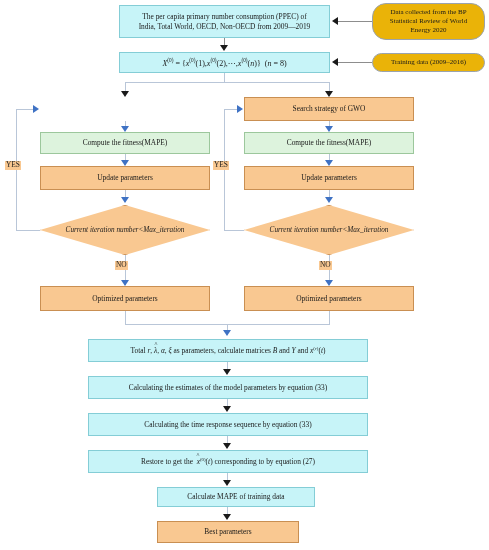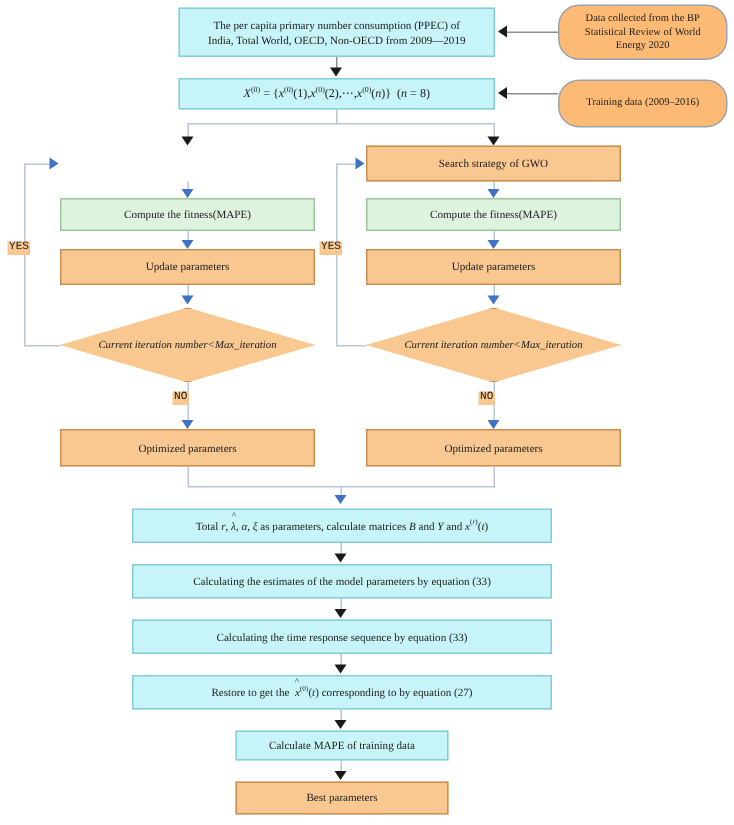--- a/index.html
+++ b/index.html
@@ -40,21 +40,21 @@
   .bubble {
     position: absolute;
     box-sizing: border-box;
     display: flex;
     align-items: center;
     justify-content: center;
     text-align: center;
     line-height: 1.3;
     border: 1px solid #9aa3ad;
     border-radius: 14px;
-    background: #fdba74;
+    background: #eab308;
     font-size: 7px;
     padding: 2px 5px;
   }
 
   
   .diamond {
     position: absolute;
     box-sizing: border-box;
     font-style: italic;
   }
@@ -111,21 +111,21 @@
     width: 0; height: 0;
     border-top: 4px solid transparent;
     border-bottom: 4px solid transparent;
     border-right: 6px solid #1a1a1a;
   }
 
   
   .edge-label {
     position: absolute;
     font-size: 7.4px;
-    font-family: Liberation Mono, monospace;
+    font-family: Liberation Serif, serif;
     background: #f9c891;
     color: #1a1a1a;
     padding: 0 1px;
     line-height: 1.15;
     white-space: nowrap;
   }
 
   
   .mi { font-style: italic; }
   sup.sm { font-size: 0.66em; vertical-align: super; font-style: normal; }
@@ -162,21 +162,21 @@
 
   <div class="vline dark" style="left:224px; top:38px; height:11px;"></div>
   <div class="arrow-down black" style="left:220px; top:45px;"></div>
 
   <div class="node cyan" style="left:119px; top:52px; width:211px; height:21px; font-size:8px;">
     <span>
       <span class="mi">X</span><sup class="sm">(0)</sup> = {<span class="mi">x</span><sup class="sm">(0)</sup>(1),<span class="mi">x</span><sup class="sm">(0)</sup>(2),⋯,<span class="mi">x</span><sup class="sm">(0)</sup>(<span class="mi">n</span>)}&nbsp; (<span class="mi">n</span> = 8)
     </span>
   </div>
 
-  <div class="bubble" style="left:372px; top:53px; width:113px; height:32px;">
+  <div class="bubble" style="left:372px; top:53px; width:113px; height:19px;">
     <span>Training data (2009–2016)</span>
   </div>
   <div class="hline dark" style="left:338px; top:62px; width:34px;"></div>
   <div class="arrow-left" style="left:332px; top:58px;"></div>
 
   <div class="vline" style="left:224px; top:73px; height:9px;"></div>
   <div class="hline" style="left:125px; top:82px; width:205px;"></div>
   <div class="vline" style="left:125px; top:82px; height:12px;"></div>
   <div class="vline" style="left:329px; top:82px; height:12px;"></div>
   <div class="arrow-down black" style="left:121px; top:91px;"></div>
@@ -290,21 +290,21 @@
 
   <div class="node cyan" style="left:88px; top:450px; width:280px; height:23px; font-size:7.4px;">
     <span>
       <span>Restore to get the </span>&nbsp;<span class="mi ov">x</span><sup class="sm">(0)</sup>(<span class="mi">t</span>)<span> corresponding to  by equation (27)</span>
     </span>
   </div>
 
   <div class="vline" style="left:227px; top:473px; height:12px;"></div>
   <div class="arrow-down black" style="left:223px; top:480px;"></div>
 
-  <div class="node cyan" style="left:157px; top:487px; width:142px; height:20px;">
+  <div class="node cyan" style="left:157px; top:487px; width:158px; height:20px;">
     <span>Calculate MAPE of training data</span>
   </div>
 
   <div class="vline" style="left:227px; top:507px; height:12px;"></div>
   <div class="arrow-down black" style="left:223px; top:514px;"></div>
 
   <div class="node orange" style="left:157px; top:521px; width:142px; height:22px;">
     <span>Best parameters</span>
   </div>
 

